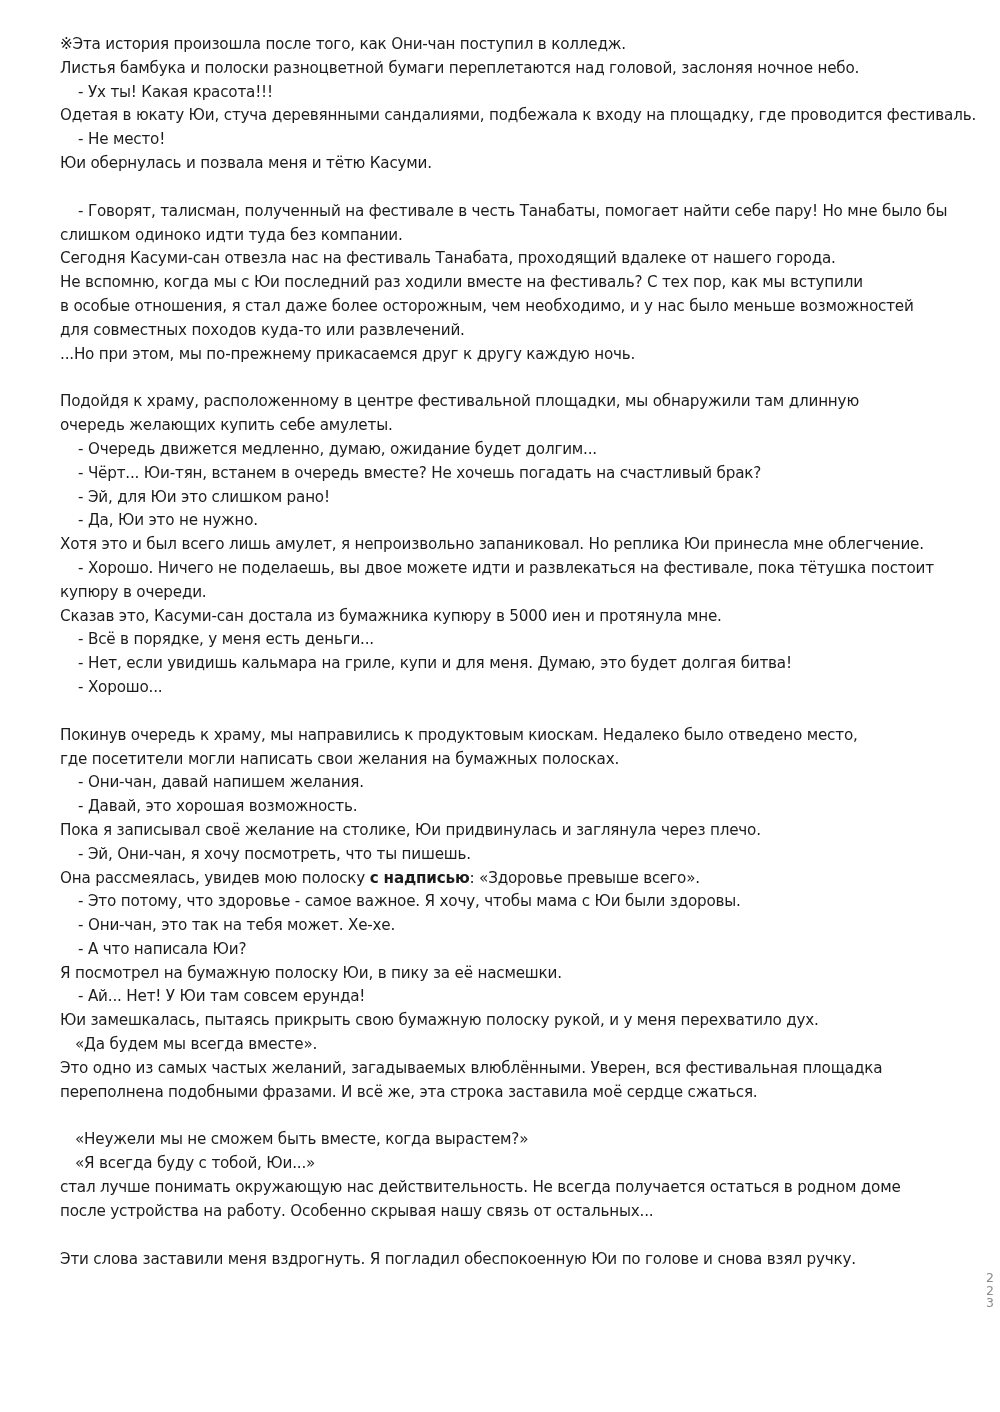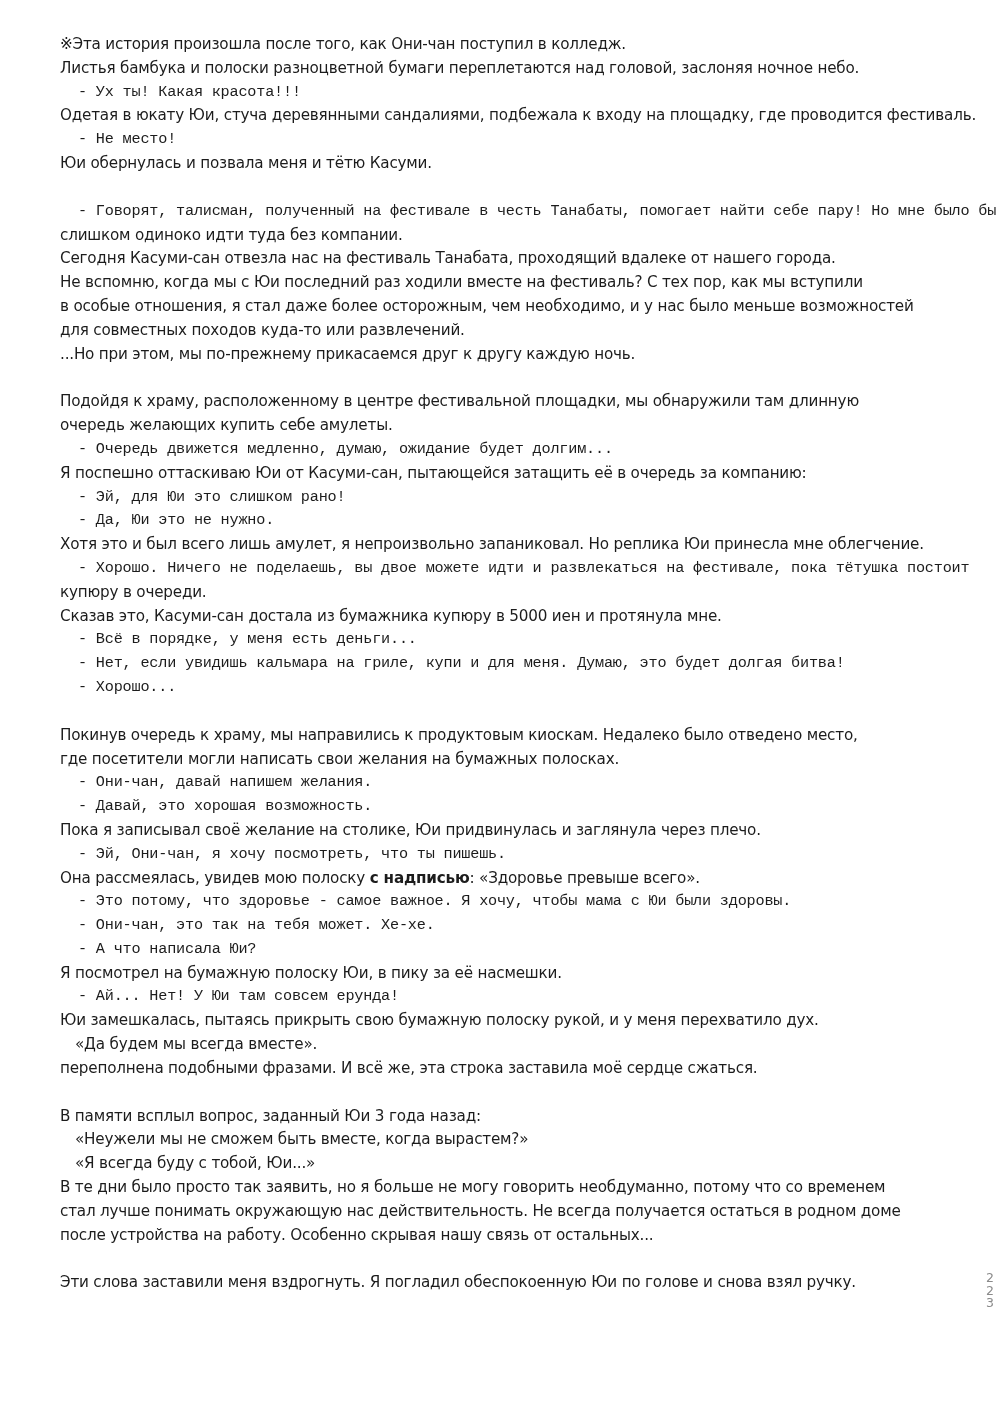--- a/index.html
+++ b/index.html
@@ -23,21 +23,21 @@
     font-size: 15.2px;
     letter-spacing: -0.2px;
   }
   .paragraph {
     margin: 0 0 24px 0;
   }
   .line {
     line-height: 23.8px;
     white-space: nowrap;
   }
-  .line.dialogue { padding-left: 18px; font-family: Liberation Mono, monospace; }
+  .line.dialogue { padding-left: 18px; }
   .line.quote    { padding-left: 15px; }
   .line .bold    { font-weight: bold; }
   .page-number {
     position: absolute;
     right: 6px;
     top: 1272px;
     color: #8a8a8a;
     font-size: 12.5px;
     line-height: 12.5px;
     text-align: center;
@@ -61,21 +61,21 @@
       <div class="line normal">Сегодня Касуми-сан отвезла нас на фестиваль Танабата, проходящий вдалеке от нашего города.</div>
       <div class="line normal">Не вспомню, когда мы с Юи последний раз ходили вместе на фестиваль? С тех пор, как мы вступили</div>
       <div class="line normal">в особые отношения, я стал даже более осторожным, чем необходимо, и у нас было меньше возможностей</div>
       <div class="line normal">для совместных походов куда-то или развлечений.</div>
       <div class="line normal">...Но при этом, мы по-прежнему прикасаемся друг к другу каждую ночь.</div>
     </div>
     <div class="paragraph">
       <div class="line normal">Подойдя к храму, расположенному в центре фестивальной площадки, мы обнаружили там длинную</div>
       <div class="line normal">очередь желающих купить себе амулеты.</div>
       <div class="line dialogue">- Очередь движется медленно, думаю, ожидание будет долгим...</div>
-      <div class="line normal">Я поспешно оттаскиваю Юи от Касуми-сан, пытающейся затащить её в очередь за компанию:</div>
+      <div class="line dialogue">- Чёрт... Юи-тян, встанем в очередь вместе? Не хочешь погадать на счастливый брак?</div>
       <div class="line dialogue">- Эй, для Юи это слишком рано!</div>
       <div class="line dialogue">- Да, Юи это не нужно.</div>
       <div class="line normal">Хотя это и был всего лишь амулет, я непроизвольно запаниковал. Но реплика Юи принесла мне облегчение.</div>
       <div class="line dialogue">- Хорошо. Ничего не поделаешь, вы двое можете идти и развлекаться на фестивале, пока тётушка постоит</div>
       <div class="line normal">купюру в очереди.</div>
       <div class="line normal">Сказав это, Касуми-сан достала из бумажника купюру в 5000 иен и протянула мне.</div>
       <div class="line dialogue">- Всё в порядке, у меня есть деньги...</div>
       <div class="line dialogue">- Нет, если увидишь кальмара на гриле, купи и для меня. Думаю, это будет долгая битва!</div>
       <div class="line dialogue">- Хорошо...</div>
     </div>
@@ -87,27 +87,26 @@
       <div class="line normal">Пока я записывал своё желание на столике, Юи придвинулась и заглянула через плечо.</div>
       <div class="line dialogue">- Эй, Они-чан, я хочу посмотреть, что ты пишешь.</div>
       <div class="line normal"><span>Она рассмеялась, увидев мою полоску </span><span class="bold">с надписью</span><span>: «Здоровье превыше всего».</span></div>
       <div class="line dialogue">- Это потому, что здоровье - самое важное. Я хочу, чтобы мама с Юи были здоровы.</div>
       <div class="line dialogue">- Они-чан, это так на тебя может. Хе-хе.</div>
       <div class="line dialogue">- А что написала Юи?</div>
       <div class="line normal">Я посмотрел на бумажную полоску Юи, в пику за её насмешки.</div>
       <div class="line dialogue">- Ай... Нет! У Юи там совсем ерунда!</div>
       <div class="line normal">Юи замешкалась, пытаясь прикрыть свою бумажную полоску рукой, и у меня перехватило дух.</div>
       <div class="line quote">«Да будем мы всегда вместе».</div>
+      <div class="line normal">Это одно из самых частых желаний, загадываемых влюблёнными. Уверен, вся фестивальная площадка</div>
       <div class="line normal">переполнена подобными фразами. И всё же, эта строка заставила моё сердце сжаться.</div>
     </div>
     <div class="paragraph">
-      <div class="line normal">В памяти всплыл вопрос, заданный Юи 3 года назад:</div>
       <div class="line quote">«Неужели мы не сможем быть вместе, когда вырастем?»</div>
       <div class="line quote">«Я всегда буду с тобой, Юи...»</div>
-      <div class="line normal">В те дни было просто так заявить, но я больше не могу говорить необдуманно, потому что со временем</div>
       <div class="line normal">стал лучше понимать окружающую нас действительность. Не всегда получается остаться в родном доме</div>
       <div class="line normal">после устройства на работу. Особенно скрывая нашу связь от остальных...</div>
     </div>
     <div class="paragraph">
       <div class="line normal">Эти слова заставили меня вздрогнуть. Я погладил обеспокоенную Юи по голове и снова взял ручку.</div>
     </div>
   </div>
 
 <div class="page-number" style="color: rgb(138, 138, 138);">
     <div>2</div>

